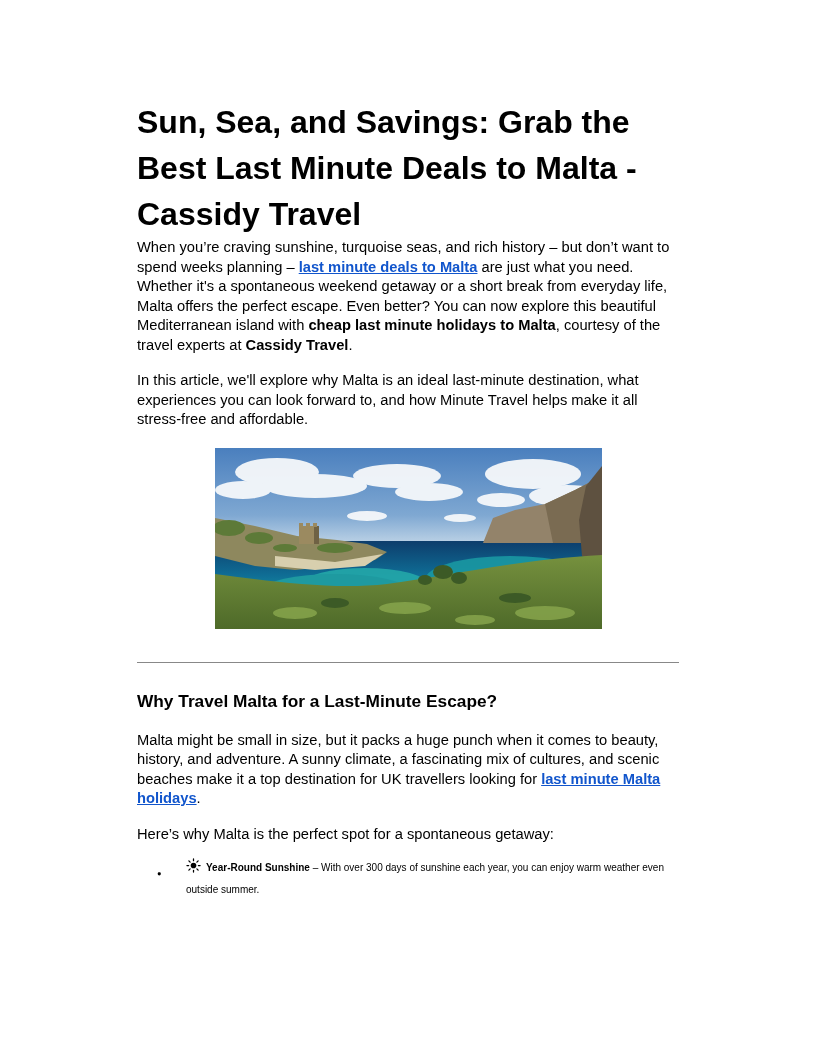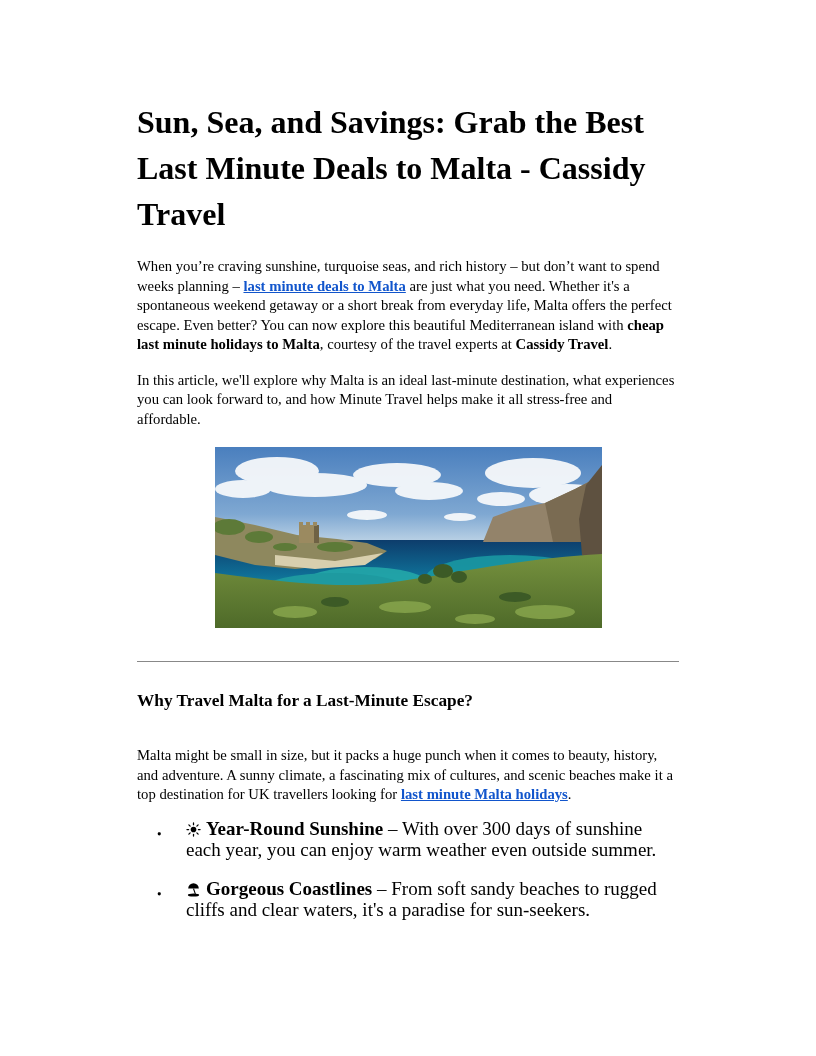--- a/index.html
+++ b/index.html
@@ -1,33 +1,33 @@
 <!DOCTYPE html>
 <html><head>
 <meta charset="utf-8">
 <style>
   html,body{margin:0;padding:0;background:#ffffff;}
   .page{
     width:734px;height:1056px;background:#ffffff;position:relative;overflow:hidden;
-    font-family:Liberation Serif, serif;color:#000000;margin:0 auto;
+    font-family:Liberation Sans, sans-serif;color:#000000;margin:0 auto;
   }
   .content{padding:0 96px;}
   .doc-title{
     margin:0;padding-top:99px;font-size:32px;line-height:46px;font-weight:700;
     letter-spacing:0;
   }
   .body-p{margin:16px 0 0 0;font-size:14.7px;line-height:19.5px;}
-  .body-p.first{margin-top:20px;}
+  .body-p.first{margin-top:1px;}
   .doc-link{color:#1155cc;font-weight:700;text-decoration:underline;cursor:pointer;}
   .figure-wrap{margin:18px 0 0 0;display:flex;justify-content:center;}
   .figure-wrap svg{display:block;}
   .divider{margin:33px 0 0 0;border:none;border-top:1px solid #888888;height:0;}
   .section-h{margin:28px 0 0 0;font-size:17.3px;line-height:21px;font-weight:700;}
   .benefits{margin:14px 0 0 0;padding:0;list-style:none;}
-  .benefit{position:relative;padding-left:49px;font-size:19px;line-height:19.5px;}
+  .benefit{position:relative;padding-left:49px;font-size:10px;line-height:19.5px;}
   .benefit + .benefit{margin-top:19px;}
   .benefit::before{content:"●";position:absolute;left:20px;top:5.5px;font-size:7.5px;color:#000;}
   .emoji-icon{display:inline-block;vertical-align:-2px;margin-right:5px;}
   b{font-weight:700;}
 </style>
 </head>
 <body>
 
 <div class="page">
   <div class="content">
@@ -113,42 +113,36 @@
           <ellipse cx="330" cy="165" rx="30" ry="7"></ellipse>
           <ellipse cx="260" cy="172" rx="20" ry="5"></ellipse>
         </g>
       </svg>
     </figure>
 
     <hr class="divider">
 
     <h2 class="section-h">Why Travel Malta for a Last-Minute Escape?</h2>
 
-    <p class="body-p" style="margin-top:35px;"><span>Malta might be small in size, but it packs a huge punch when it comes to beauty, history, and adventure. A sunny climate, a fascinating mix of cultures, and scenic beaches make it a top destination for UK travellers looking for </span><a class="doc-link" href="#">last minute Malta holidays</a><span>.</span></p>
+    <p class="body-p" style="margin-top:19px;"><span>Malta might be small in size, but it packs a huge punch when it comes to beauty, history, and adventure. A sunny climate, a fascinating mix of cultures, and scenic beaches make it a top destination for UK travellers looking for </span><a class="doc-link" href="#">last minute Malta holidays</a><span>.</span></p>
 
+    <p class="body-p">Here’s why Malta is the perfect spot for a spontaneous getaway:</p>
 
     <ul class="benefits">
       <li class="benefit">
         <span class="emoji-icon"><svg width="15" height="15" viewBox="0 0 24 24">
           <g stroke="#000" stroke-width="2" stroke-linecap="round">
             <line x1="12" y1="1.5" x2="12" y2="4.2"></line>
             <line x1="12" y1="19.8" x2="12" y2="22.5"></line>
             <line x1="1.5" y1="12" x2="4.2" y2="12"></line>
             <line x1="19.8" y1="12" x2="22.5" y2="12"></line>
             <line x1="4.6" y1="4.6" x2="6.6" y2="6.6"></line>
             <line x1="17.4" y1="17.4" x2="19.4" y2="19.4"></line>
             <line x1="4.6" y1="19.4" x2="6.6" y2="17.4"></line>
             <line x1="17.4" y1="6.6" x2="19.4" y2="4.6"></line>
           </g>
           <circle cx="12" cy="12" r="4.5" fill="#000"></circle>
         </svg></span><b>Year-Round Sunshine</b><span> – With over 300 days of sunshine each year, you can enjoy warm weather even outside summer.</span>
       </li>
-      <li class="benefit">
-        <span class="emoji-icon"><svg width="15" height="15" viewBox="0 0 24 24">
-          <path d="M3.5,10.5 A 8.5,8.5 0 0 1 20.5,10.5 Z" fill="#000"></path>
-          <line x1="12" y1="10.5" x2="15" y2="19.5" stroke="#000" stroke-width="1.8"></line>
-          <ellipse cx="12" cy="20.8" rx="9" ry="2.4" fill="#000"></ellipse>
-        </svg></span><b>Gorgeous Coastlines</b><span> – From soft sandy beaches to rugged cliffs and clear waters, it's a paradise for sun-seekers.</span>
-      </li>
     </ul>
 
   </div>
 </div>
 
 </body></html>

